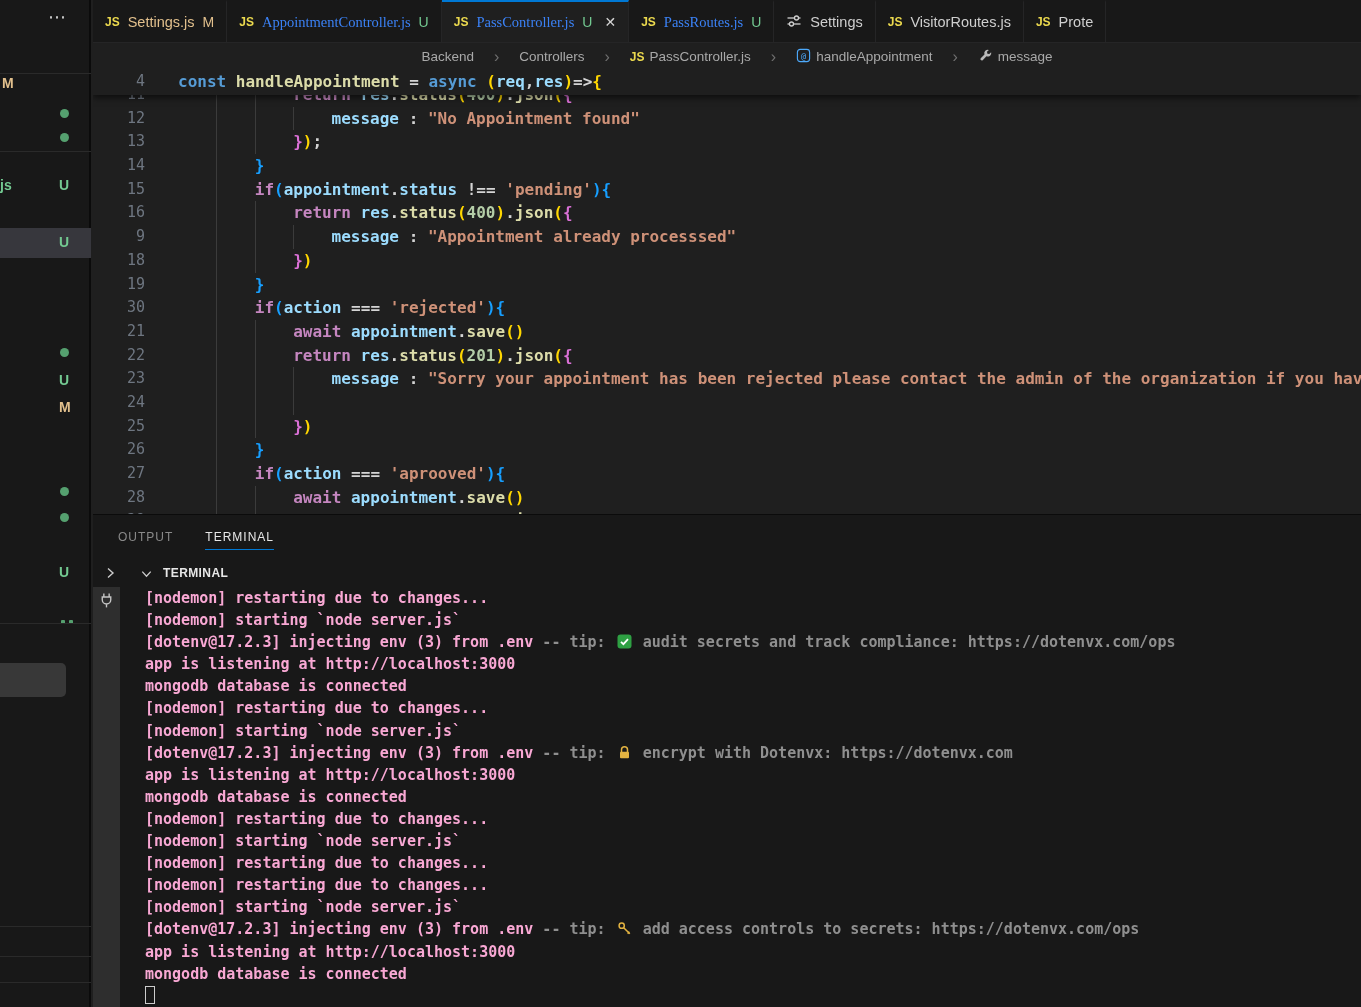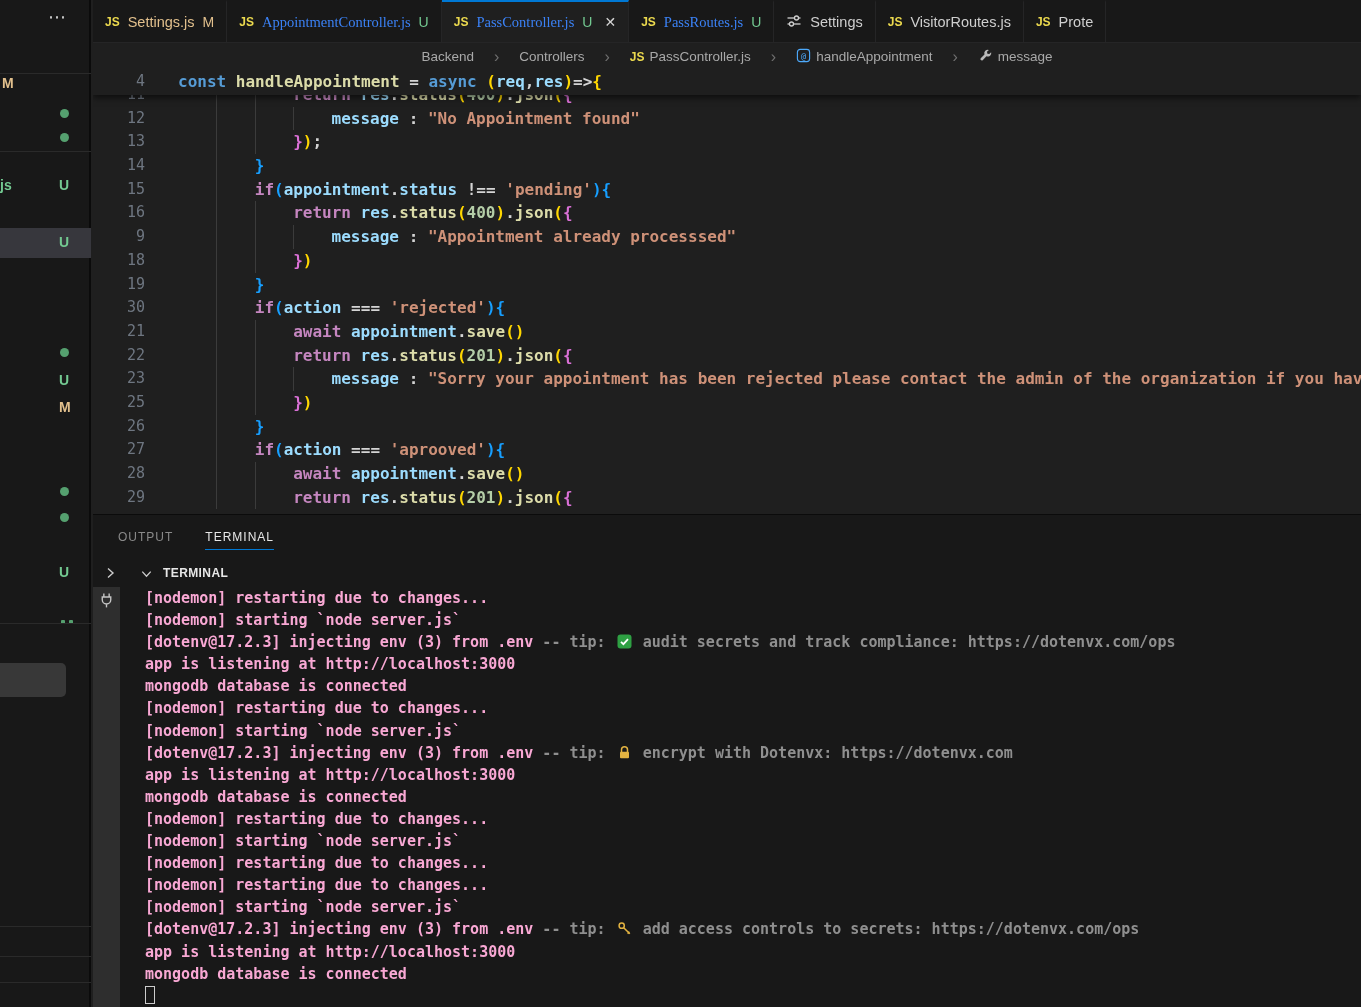--- a/index.html
+++ b/index.html
@@ -181,20 +181,21 @@
           <div class="cl"><span class="gut">14</span><span class="ind"></span><span class="ind g"></span><span class="tk-b3">}</span></div>
           <div class="cl"><span class="gut">15</span><span class="ind"></span><span class="ind g"></span><span class="tk-kw">if</span><span class="tk-b3">(</span><span class="tk-vr">appointment</span><span class="tk-op">.</span><span class="tk-vr">status</span><span class="tk-op"> !== </span><span class="tk-str">'pending'</span><span class="tk-b3">){</span></div>
           <div class="cl"><span class="gut">16</span><span class="ind"></span><span class="ind g"></span><span class="ind g"></span><span class="tk-kw">return</span><span class="tk-op"> </span><span class="tk-vr">res</span><span class="tk-op">.</span><span class="tk-fn">status</span><span class="tk-b1">(</span><span class="tk-num">400</span><span class="tk-b1">)</span><span class="tk-op">.</span><span class="tk-fn">json</span><span class="tk-b1">(</span><span class="tk-b2">{</span></div>
           <div class="cl"><span class="gut">9</span><span class="ind"></span><span class="ind g"></span><span class="ind g"></span><span class="ind g"></span><span class="tk-vr">message</span><span class="tk-op"> : </span><span class="tk-str">"Appointment already processsed"</span></div>
           <div class="cl"><span class="gut">18</span><span class="ind"></span><span class="ind g"></span><span class="ind g"></span><span class="tk-b2">}</span><span class="tk-b1">)</span></div>
           <div class="cl"><span class="gut">19</span><span class="ind"></span><span class="ind g"></span><span class="tk-b3">}</span></div>
           <div class="cl"><span class="gut">30</span><span class="ind"></span><span class="ind g"></span><span class="tk-kw">if</span><span class="tk-b3">(</span><span class="tk-vr">action</span><span class="tk-op"> === </span><span class="tk-str">'rejected'</span><span class="tk-b3">){</span></div>
           <div class="cl"><span class="gut">21</span><span class="ind"></span><span class="ind g"></span><span class="ind g"></span><span class="tk-kw">await</span><span class="tk-op"> </span><span class="tk-vr">appointment</span><span class="tk-op">.</span><span class="tk-fn">save</span><span class="tk-b1">()</span></div>
           <div class="cl"><span class="gut">22</span><span class="ind"></span><span class="ind g"></span><span class="ind g"></span><span class="tk-kw">return</span><span class="tk-op"> </span><span class="tk-vr">res</span><span class="tk-op">.</span><span class="tk-fn">status</span><span class="tk-b1">(</span><span class="tk-num">201</span><span class="tk-b1">)</span><span class="tk-op">.</span><span class="tk-fn">json</span><span class="tk-b1">(</span><span class="tk-b2">{</span></div>
           <div class="cl"><span class="gut">23</span><span class="ind"></span><span class="ind g"></span><span class="ind g"></span><span class="ind g"></span><span class="tk-vr">message</span><span class="tk-op"> : </span><span class="tk-str">"Sorry your appointment has been rejected please contact the admin of the organization if you hav</span></div>
+          <div class="cl"><span class="gut">24</span><span class="ind"></span><span class="ind g"></span><span class="ind g"></span><span class="ind g"></span></div>
           <div class="cl"><span class="gut">25</span><span class="ind"></span><span class="ind g"></span><span class="ind g"></span><span class="tk-b2">}</span><span class="tk-b1">)</span></div>
           <div class="cl"><span class="gut">26</span><span class="ind"></span><span class="ind g"></span><span class="tk-b3">}</span></div>
           <div class="cl"><span class="gut">27</span><span class="ind"></span><span class="ind g"></span><span class="tk-kw">if</span><span class="tk-b3">(</span><span class="tk-vr">action</span><span class="tk-op"> === </span><span class="tk-str">'aprooved'</span><span class="tk-b3">){</span></div>
           <div class="cl"><span class="gut">28</span><span class="ind"></span><span class="ind g"></span><span class="ind g"></span><span class="tk-kw">await</span><span class="tk-op"> </span><span class="tk-vr">appointment</span><span class="tk-op">.</span><span class="tk-fn">save</span><span class="tk-b1">()</span></div>
           <div class="cl"><span class="gut">29</span><span class="ind"></span><span class="ind g"></span><span class="ind g"></span><span class="tk-kw">return</span><span class="tk-op"> </span><span class="tk-vr">res</span><span class="tk-op">.</span><span class="tk-fn">status</span><span class="tk-b1">(</span><span class="tk-num">201</span><span class="tk-b1">)</span><span class="tk-op">.</span><span class="tk-fn">json</span><span class="tk-b1">(</span><span class="tk-b2">{</span></div>
         </div>
       <div class="sticky" id="sticky-line">
           <div class="cl"><span class="gut">4</span><span class="tk-st">const</span><span class="tk-op"> </span><span class="tk-fn">handleAppointment</span><span class="tk-op"> = </span><span class="tk-st">async</span><span class="tk-op"> </span><span class="tk-b1">(</span><span class="tk-vr">req</span><span class="tk-op">,</span><span class="tk-vr">res</span><span class="tk-b1">)</span><span class="tk-op">=&gt;</span><span class="tk-b1">{</span></div>
         </div>
     </div>

